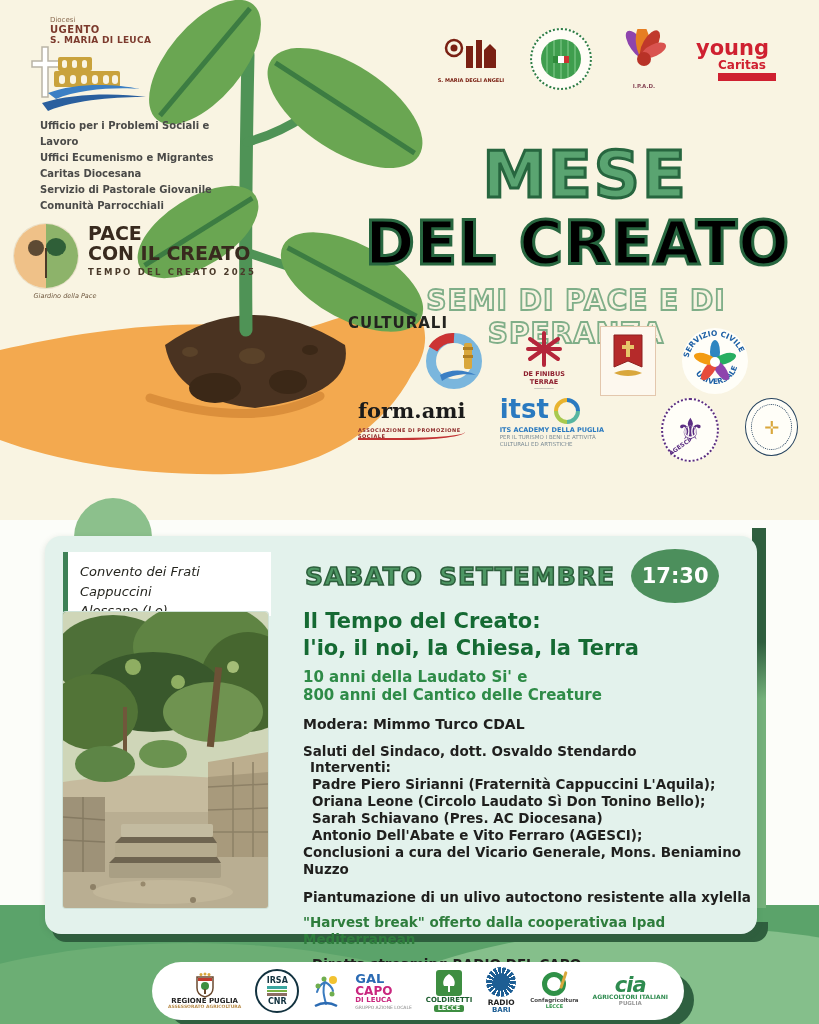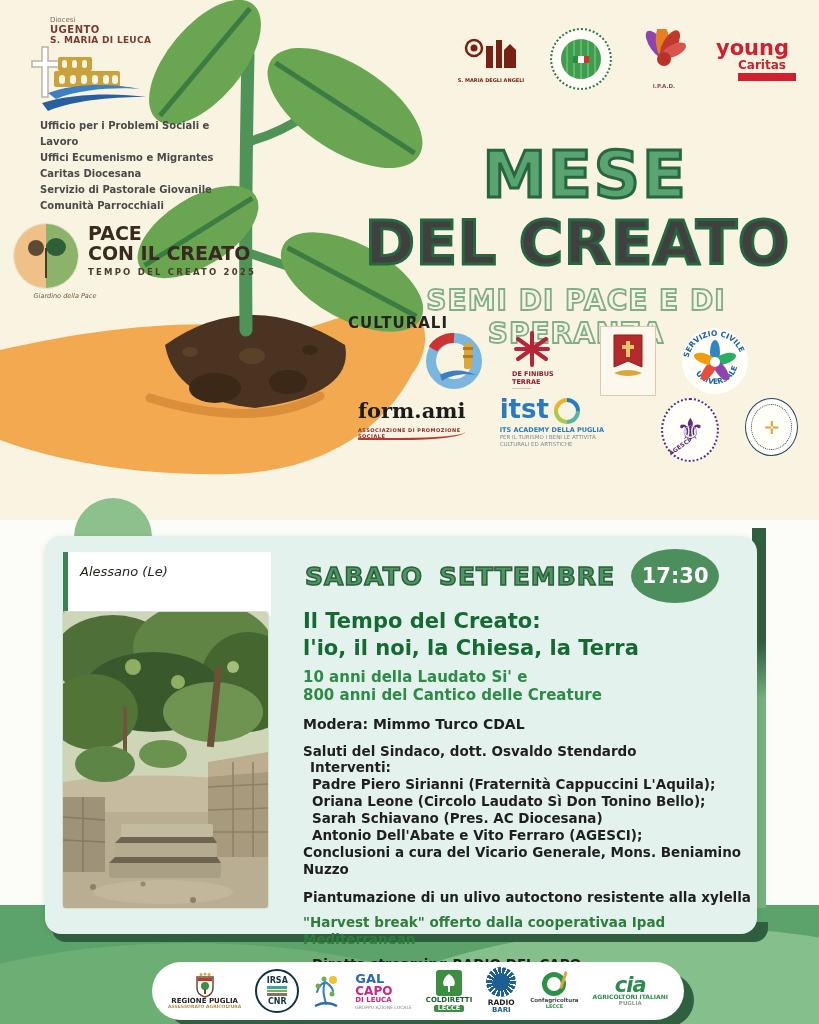--- a/index.html
+++ b/index.html
@@ -25,48 +25,48 @@
   .pace-circle{width:64px;height:64px;border-radius:50%;flex:0 0 64px;overflow:hidden;position:relative;
                background:linear-gradient(90deg,#efc188 0 50%,#8db36a 50% 100%);box-shadow:0 0 0 1px #e9dfc8;}
   .pace-circle .tree-dark{position:absolute;left:14px;top:16px;width:16px;height:16px;border-radius:50%;background:#5d4a33;}
   .pace-circle .tree-green{position:absolute;right:12px;top:14px;width:20px;height:18px;border-radius:50%;background:#2f5f38;}
   .pace-circle .trunk{position:absolute;left:31px;top:24px;width:2px;height:30px;background:#4a3a28;}
   .pace-text .p1,.pace-text .p2{font-size:19px;font-weight:800;color:#382a1e;line-height:1.05;}
   .pace-text .p3{font-size:8.5px;font-weight:800;color:#4a3a2a;letter-spacing:2.2px;margin-top:3px;}
   .pace-caption{left:20px;top:292px;width:90px;font-size:6.5px;font-style:italic;color:#6b533a;text-align:center;z-index:3;}
 
   
-  .top-logos{left:432px;top:20px;width:380px;height:78px;display:flex;gap:20px;align-items:center;z-index:3;justify-content:flex-end;}
+  .top-logos{left:432px;top:20px;width:380px;height:78px;display:flex;gap:20px;align-items:center;z-index:3;}
   .smda{width:78px;text-align:center;color:#7a2013;}
   .smda .cap{font-size:5px;font-weight:700;margin-top:1px;}
   .circolo{width:58px;height:58px;border-radius:50%;border:2px dotted #2e7d46;display:flex;align-items:center;justify-content:center;background:#fffdf6;}
   .circolo .globe{width:40px;height:40px;border-radius:50%;background:
      repeating-linear-gradient(90deg,#3f9e4e 0 5px,#63b66f 5px 7px);position:relative;}
   .circolo .flag{position:absolute;left:12px;top:17px;width:16px;height:7px;
      background:linear-gradient(90deg,#2e8b3a 0 33%,#fff 33% 66%,#c33 66%);}
   .ipad{width:64px;text-align:center;}
   .ipad .cap{font-size:5.5px;font-weight:700;color:#8a4a5a;}
   .young{width:96px;color:#cf2030;line-height:1;}
   .young .w{font-size:21px;font-weight:800;}
   .young .c{font-size:12px;font-weight:800;margin-left:22px;}
   .young .bar{width:58px;height:8px;background:#cf2030;margin-left:22px;margin-top:2px;}
 
   
   .ttl1{left:420px;top:138px;width:330px;text-align:center;font-size:64px;font-weight:800;
         color:#5aa471;-webkit-text-stroke:3px #27663f;letter-spacing:2px;z-index:3;}
   .ttl2{left:340px;top:208px;width:475px;text-align:center;font-size:60px;font-weight:800;
-        color:#404040;-webkit-text-stroke:3px #27663f;letter-spacing:1px;z-index:3;}
+        color:#000000;-webkit-text-stroke:3px #27663f;letter-spacing:1px;z-index:3;}
   .subtitle{left:336px;top:284px;width:480px;text-align:center;font-size:28px;font-weight:800;
         color:#f7f3e0;-webkit-text-stroke:1.8px #7fae88;letter-spacing:1px;z-index:3;}
   .partners-label{left:348px;top:314px;font-size:15px;font-weight:800;color:#23231f;letter-spacing:1px;z-index:3;}
 
   
   .prow1{left:420px;top:324px;width:395px;height:74px;display:flex;gap:24px;align-items:center;z-index:3;}
   .prow2{left:358px;top:398px;width:440px;height:70px;display:flex;gap:26px;align-items:flex-start;z-index:3;}
-  .dft{text-align:left;width:64px;}
+  .dft{text-align:center;width:64px;}
   .dft .cap{font-size:6.5px;font-weight:800;color:#8e1f2e;line-height:1.1;}
   .dft .cap2{font-size:4px;color:#777;}
   .crest{width:54px;height:68px;border:1px solid #e3c7ad;background:#fdf8ee;display:flex;align-items:center;justify-content:center;}
   .formami{width:128px;}
   .formami .n{font-family:"DejaVu Serif",serif;font-size:21px;font-weight:700;color:#1b1b1b;
               border-bottom:2px solid #c23333;border-radius:0 0 60%/8px;padding-bottom:15px;}
   .formami .cap{font-size:5px;font-weight:800;color:#8e2a2a;letter-spacing:.5px;margin-top:4px;}
   .itst{width:150px;}
   .itst .n{font-size:26px;font-weight:800;color:#2a7ac0;line-height:.9;display:inline-block;}
   .itst .l1{font-size:6.5px;font-weight:800;color:#2a7ac0;margin-top:2px;}
@@ -396,20 +396,21 @@
       <i class="stem"></i>
       <i class="lf a"></i>
       <i class="lf b"></i>
     </div>
   <div class="abs bigleaf" style="left:-12px;top:986px;transform:rotate(-30deg);"></div>
   <div class="abs bigleaf" style="left:30px;top:1002px;transform:rotate(20deg);"></div>
   <div class="abs bigleaf" style="left:770px;top:1000px;background:#8cc591;transform:rotate(28deg);"></div>
 
   <div class="abs card">
     <div class="abs loc-box">
+      <div class="l">Convento dei Frati Cappuccini</div>
       <div class="l">Alessano (Le)</div>
     </div>
     <div class="abs card-head">
       <span class="day">SABATO</span>
       <span class="month">SETTEMBRE</span>
       <span class="time-oval">17:30</span>
     </div>
 
     <div class="abs photo">
       <svg width="205" height="296" viewBox="0 0 205 296">

